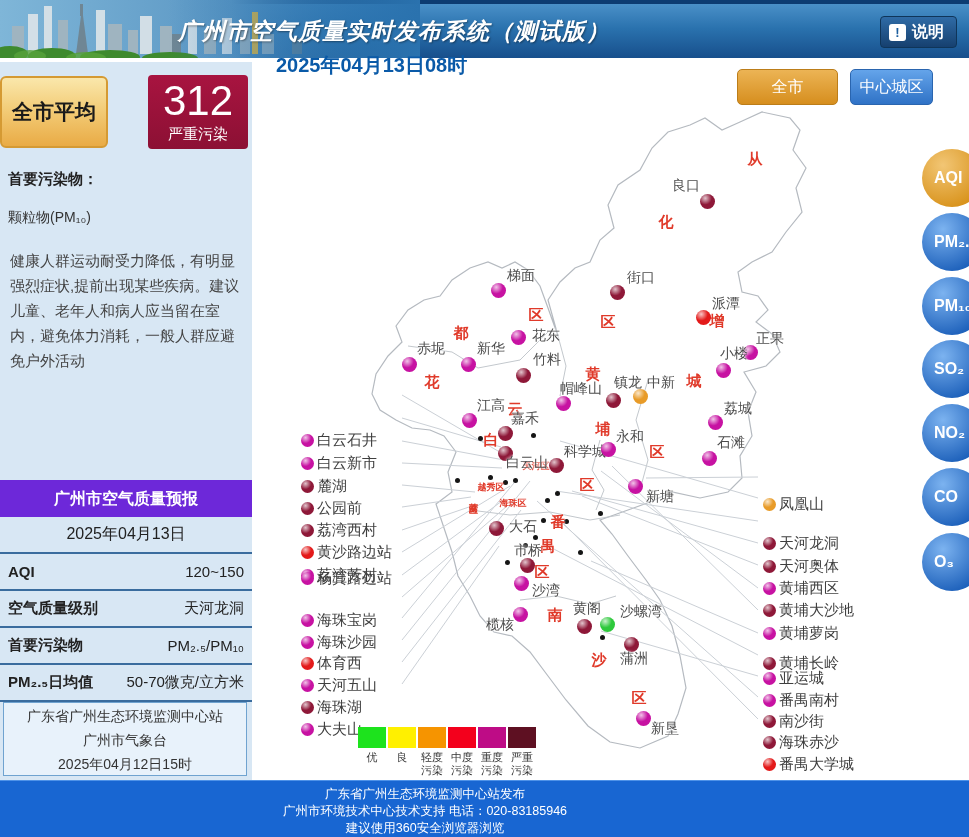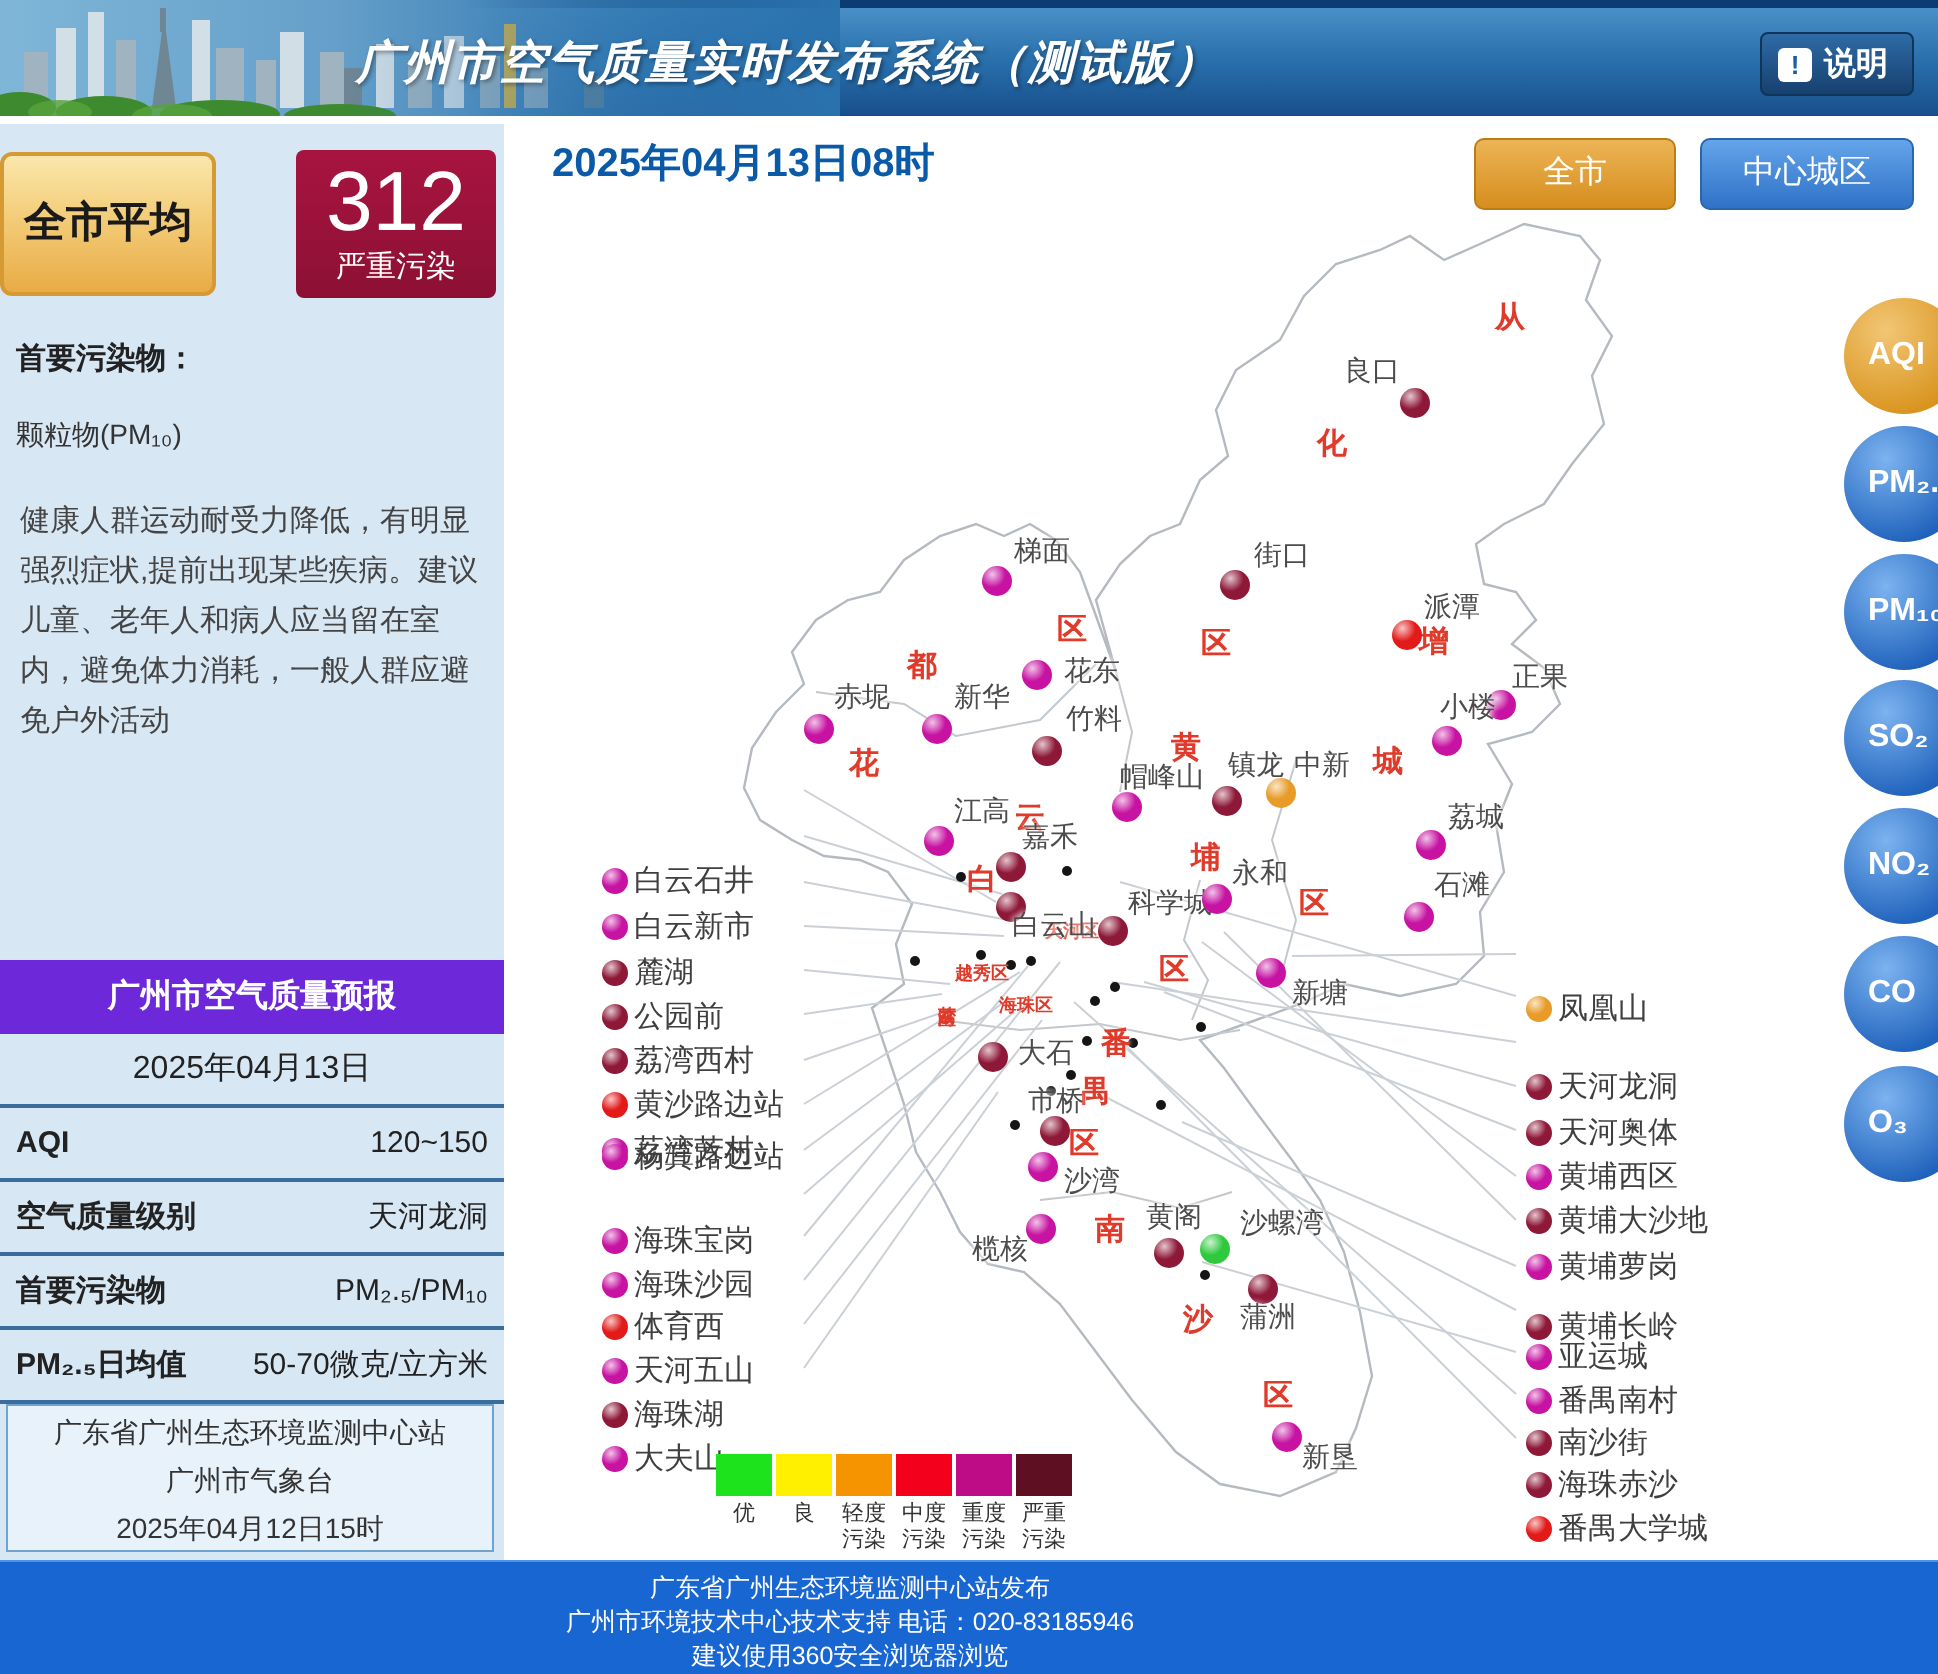--- a/index.html
+++ b/index.html
@@ -39,26 +39,26 @@
   .fc-table{position:absolute;left:0;top:455px;width:252px;}
   .fc-row{box-sizing:border-box;border-bottom:2px solid #3a6c9e;height:37px;
           display:flex;align-items:center;padding:0 8px;font-size:15px;color:#222;}
   .fc-row.center{justify-content:center;font-size:16px;}
   .fc-row .lab{font-weight:bold;}
   .fc-row .val{margin-left:auto;}
   .src-box{position:absolute;left:3px;top:640px;width:244px;height:74px;background:#e8f2fb;
            border:1px solid #6fa3d0;box-sizing:border-box;text-align:center;
            font-size:14px;line-height:24px;color:#333;padding-top:1px;}
   
-  .date-txt{position:absolute;left:276px;top:68px;font-size:20px;font-weight:bold;color:#0a5aa8;}
+  .date-txt{position:absolute;left:276px;top:52px;font-size:20px;font-weight:bold;color:#0a5aa8;}
   .view-btn{position:absolute;top:69px;height:36px;border-radius:5px;color:#fff;font-size:16px;
             text-align:center;line-height:34px;cursor:pointer;box-sizing:border-box;}
   .view-btn.orange{left:737px;width:101px;background:linear-gradient(#ecb455,#d68e1e);
                    border:1px solid #bc7d19;}
-  .view-btn.blue{left:850px;width:107px;background:linear-gradient(#64a4ea,#2f72c6);
+  .view-btn.blue{left:850px;width:83px;background:linear-gradient(#64a4ea,#2f72c6);
                  border:1px solid #2a65af;}
   
   .pol-btn{position:absolute;left:922px;width:60px;height:58px;border-radius:50%;
            color:#fff;font-size:16px;font-weight:bold;display:flex;align-items:center;
            justify-content:flex-start;padding-left:12px;box-sizing:border-box;cursor:pointer;
            background:radial-gradient(circle at 35% 28%,#7cb3f0,#2063bc 75%);}
   .pol-btn.active{background:radial-gradient(circle at 35% 28%,#f2c675,#d9941e 75%);}
   
   #map-svg{position:absolute;left:0;top:0;width:969px;height:837px;pointer-events:none;}
   .m-dot{position:absolute;width:15px;height:15px;border-radius:50%;cursor:pointer;

